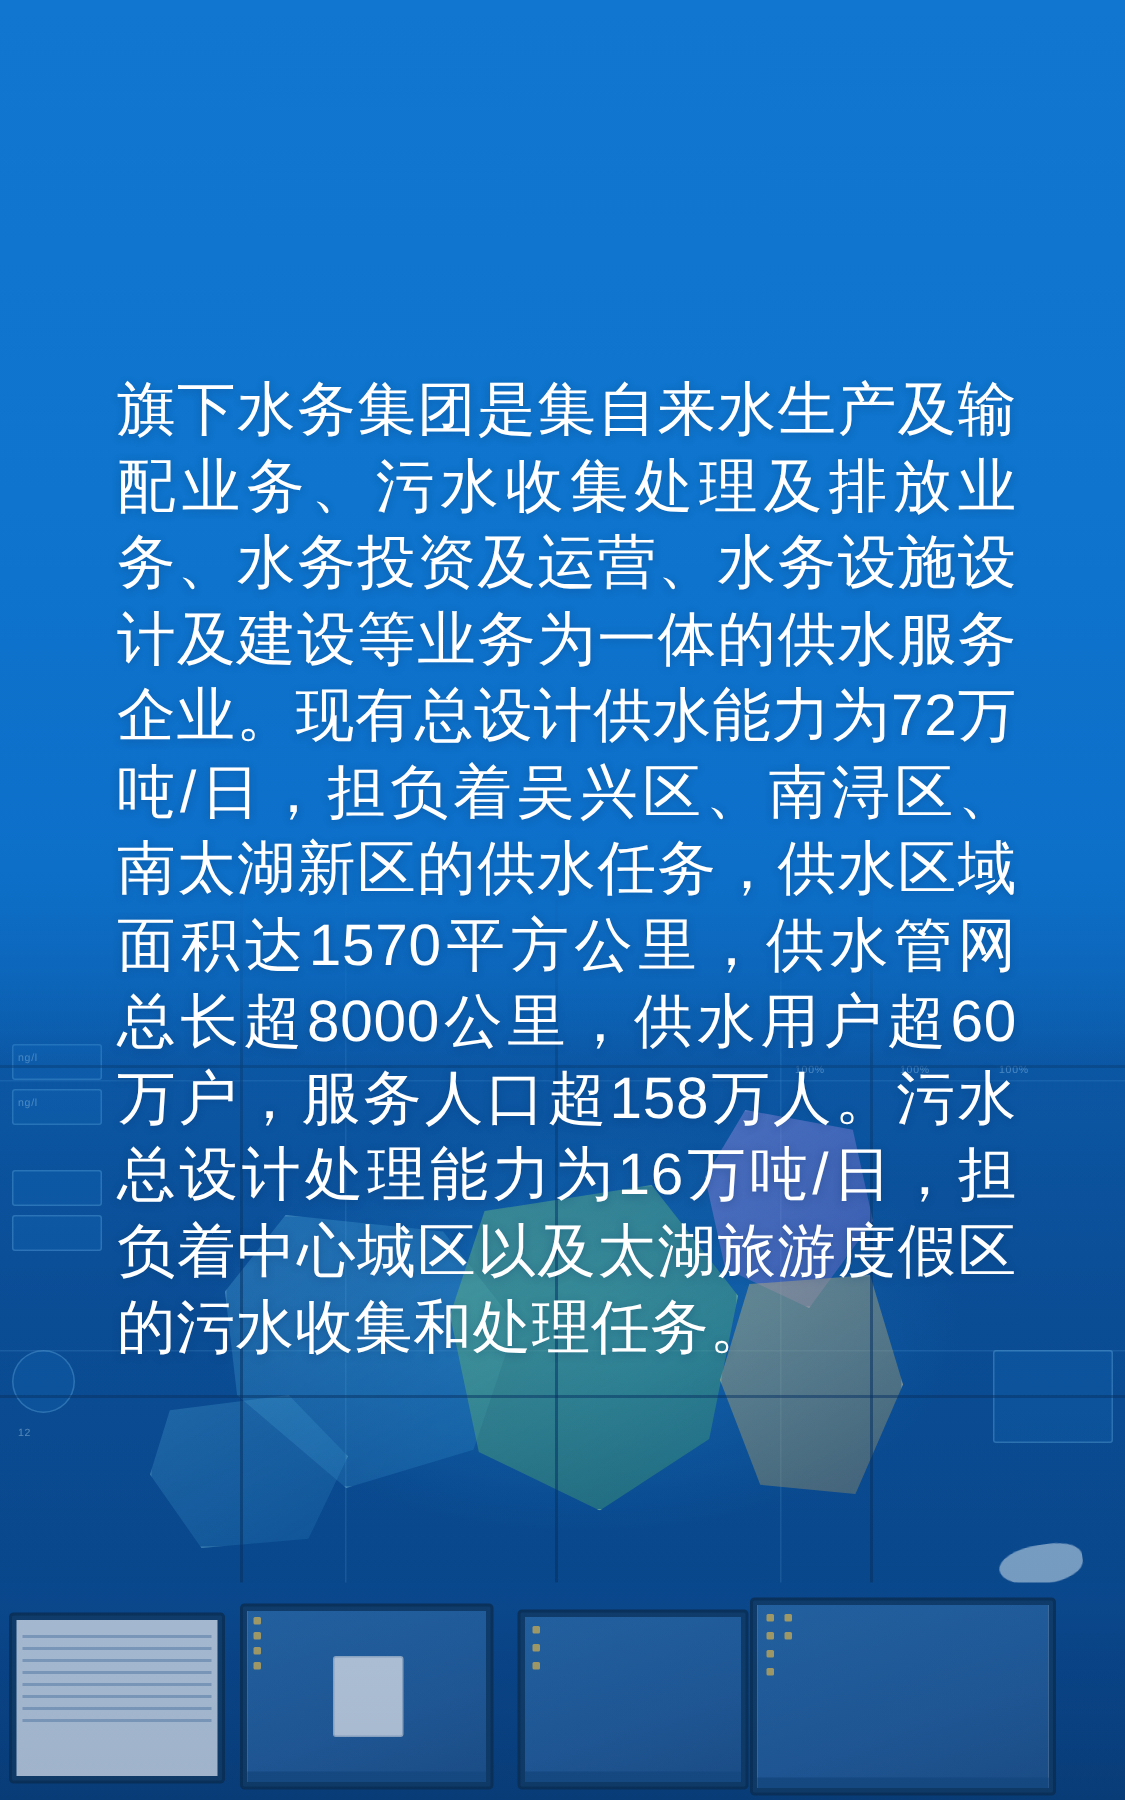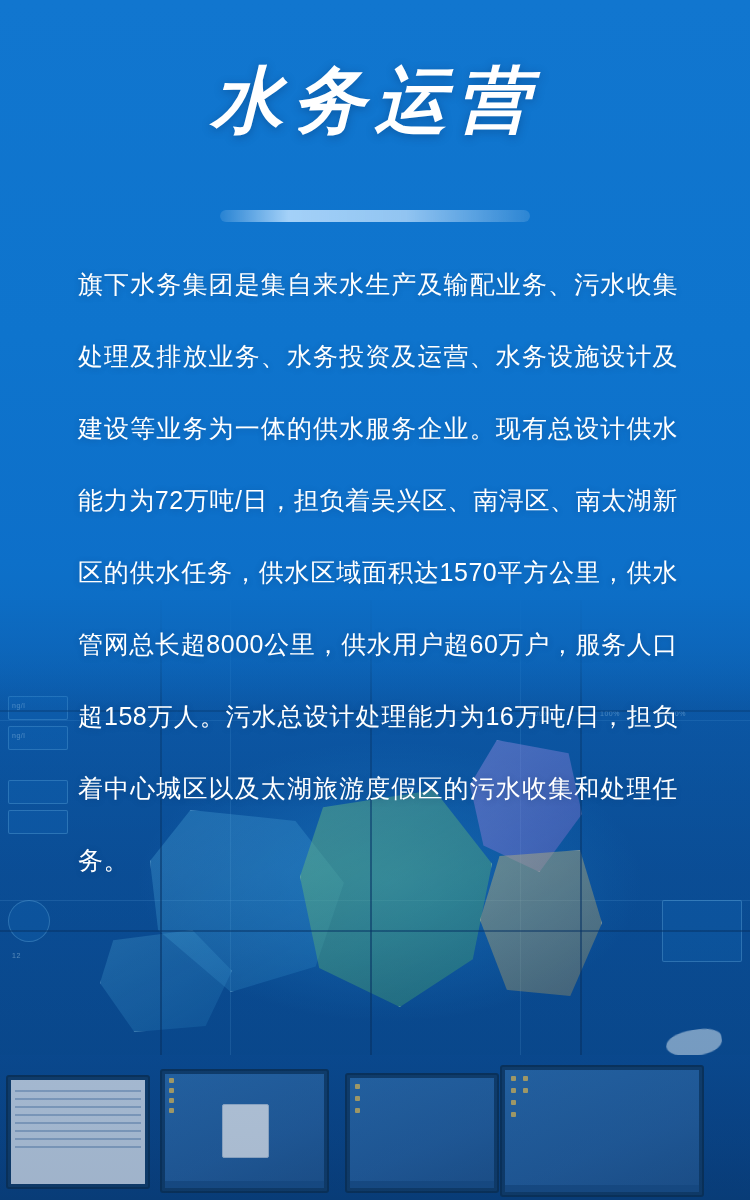--- a/index.html
+++ b/index.html
@@ -202,22 +202,22 @@
     border-radius: 6px;
     filter: blur(0.6px);
   }
 
   .body-text {
     position: absolute;
     left: 78px;
     top: 248px;
     width: 600px;
     color: #ffffff;
-    font-size: 25px;
-    line-height: 72px;
+    font-size: 39px;
+    line-height: 51px;
     letter-spacing: 0.5px;
     text-align: justify;
     text-shadow: 0 1px 6px rgba(0,45,95,0.30);
   }
 </style>
 </head>
 <body>
 
 <div id="page">
 
@@ -304,21 +304,17 @@
         </div>
       </div>
     </div>
 
     <div class="photo-wash"></div>
   </div>
 
   <div class="top-fade"></div>
 
   <div class="content">
-    <div class="title-wrap">
-      <div class="title">水务运营</div>
-      <div class="title-underline"></div>
-    </div>
 
     <div class="body-text">旗下水务集团是集自来水生产及输配业务、污水收集处理及排放业务、水务投资及运营、水务设施设计及建设等业务为一体的供水服务企业。现有总设计供水能力为72万吨/日，担负着吴兴区、南浔区、南太湖新区的供水任务，供水区域面积达1570平方公里，供水管网总长超8000公里，供水用户超60万户，服务人口超158万人。污水总设计处理能力为16万吨/日，担负着中心城区以及太湖旅游度假区的污水收集和处理任务。</div>
   </div>
 
 </div>
 
 </body></html>

